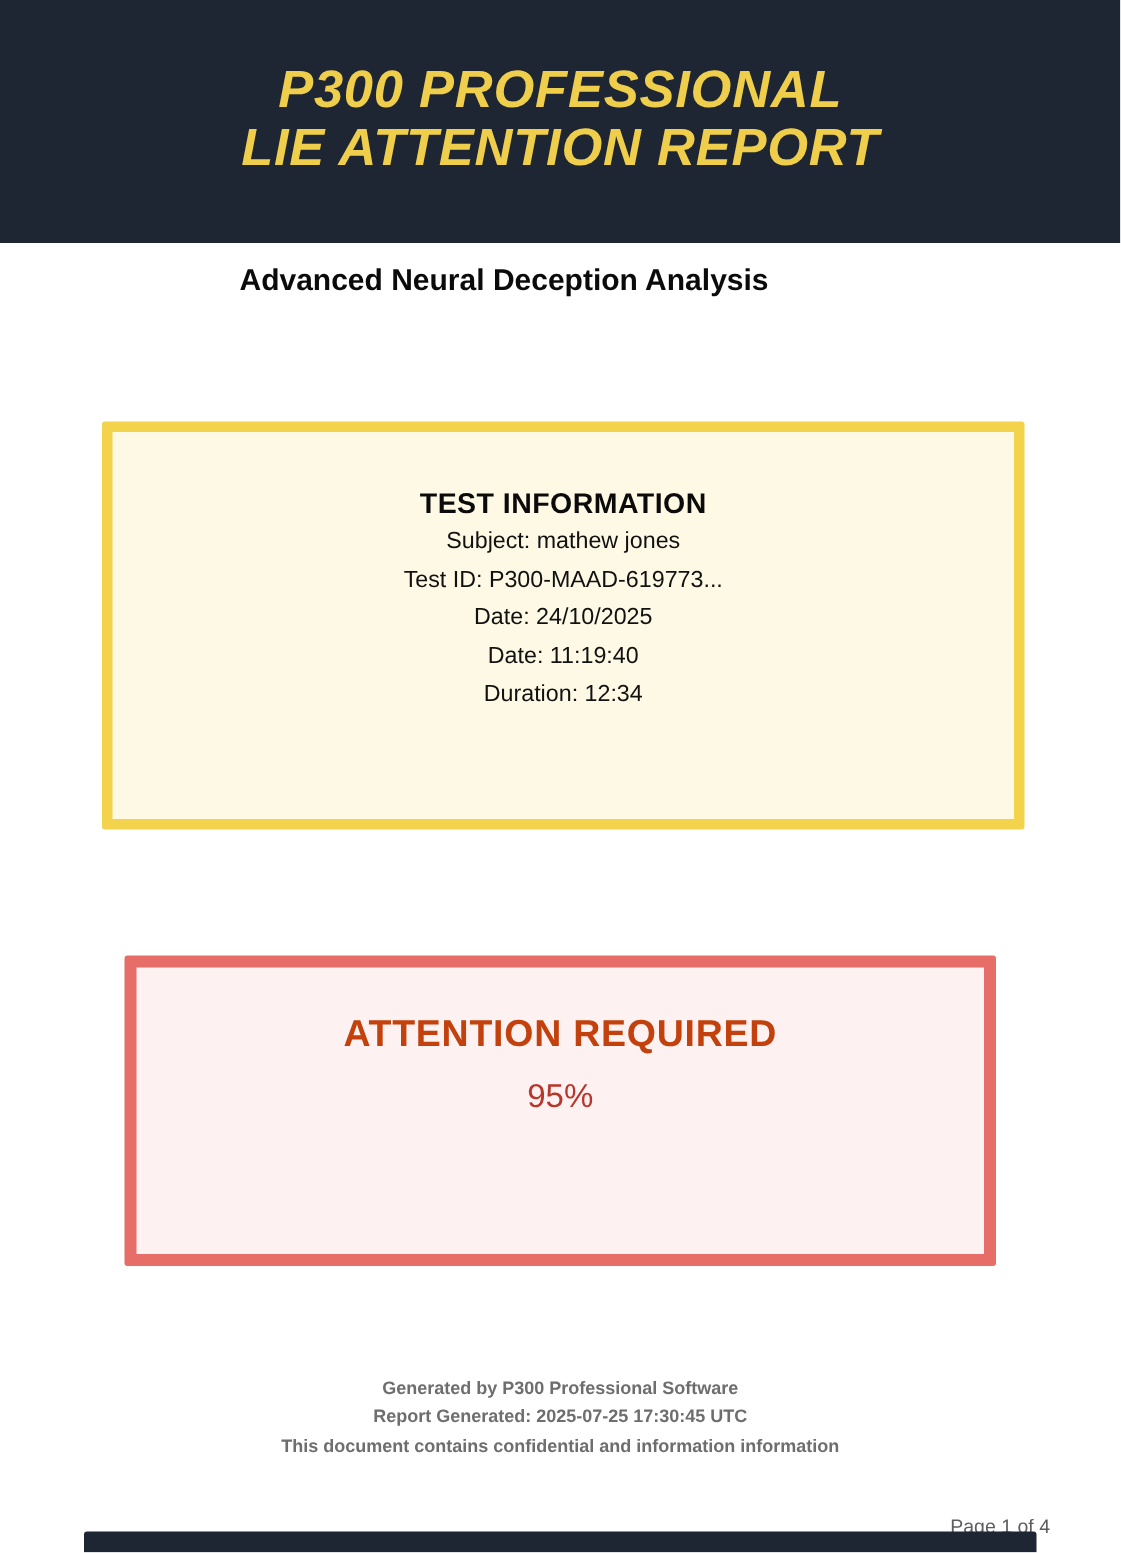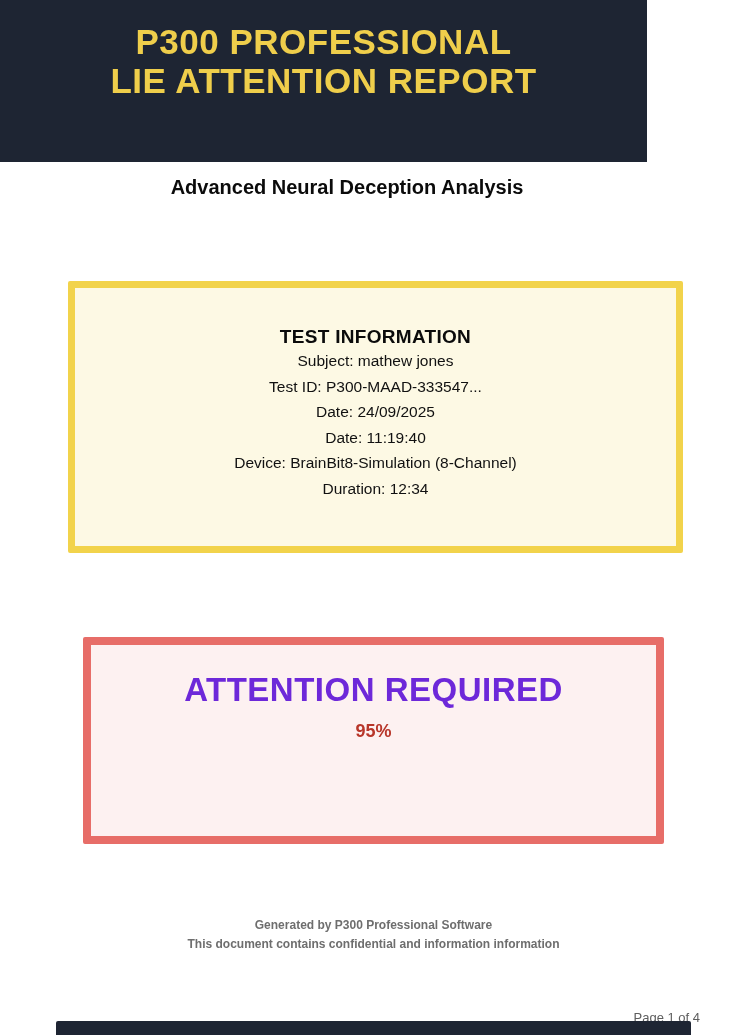--- a/index.html
+++ b/index.html
@@ -13,39 +13,40 @@
     width: 747px;
     height: 1035px;
     background: #ffffff;
     overflow: hidden;
   }
 
   
   .header {
     position: absolute;
     top: 0; left: 0;
-    width: 647px;
+    width: 747px;
     height: 162px;
     background: #1e2533;
     text-align: center;
     box-sizing: border-box;
-    padding-top: 22px;
+    padding-top: 40px;
+    font-style: italic;
   }
   .header .title-line {
     color: #efce4b;
     font-size: 35px;
     font-weight: bold;
     line-height: 39px;
     letter-spacing: 0.5px;
   }
 
   
   .subtitle {
     position: absolute;
-    top: 175px; left: 16px;
+    top: 175px; left: 5px;
     width: 662px;
     text-align: center;
     font-size: 20px;
     font-weight: bold;
     color: #0b0b0b;
     line-height: 24px;
   }
 
   
   .test-info-box {
@@ -84,37 +85,37 @@
     width: 581px;
     height: 207px;
     box-sizing: border-box;
     border: 8px solid #e76d68;
     background: #fdf1f1;
     text-align: center;
     border-radius: 2px;
   }
   .attention-heading {
     margin-top: 30px;
-    font-size: 33px;
+    font-size: 25px;
     font-weight: bold;
-    color: #6d28d9;
+    color: #c2410c;
     line-height: 29px;
     letter-spacing: 0.5px;
   }
   .deception-label {
     margin-top: 18px;
     font-size: 17.5px;
     font-weight: bold;
     color: #0b0b0b;
     line-height: 21px;
   }
   .deception-value {
     margin-top: 14px;
-    font-size: 18px;
-    font-weight: bold;
+    font-size: 22px;
+    font-weight: normal;
     color: #b8362a;
     line-height: 26px;
   }
 
   
   .footer {
     position: absolute;
     top: 916px; left: 0;
     width: 747px;
     text-align: center;
@@ -155,35 +156,35 @@
     <div class="title-line">P300 PROFESSIONAL</div>
     <div class="title-line">LIE ATTENTION REPORT</div>
   </div>
 
   <div class="subtitle">Advanced Neural Deception Analysis</div>
 
   <div class="test-info-box">
     <div class="test-info-heading">TEST INFORMATION</div>
     <div class="test-info-lines">
       <div class="test-info-line">Subject: mathew jones</div>
-      <div class="test-info-line">Test ID: P300-MAAD-333547...</div>
-      <div class="test-info-line">Date: 24/09/2025</div>
+      <div class="test-info-line">Test ID: P300-MAAD-619773...</div>
+      <div class="test-info-line">Date: 24/10/2025</div>
       <div class="test-info-line">Date: 11:19:40</div>
-      <div class="test-info-line">Device: BrainBit8-Simulation (8-Channel)</div>
       <div class="test-info-line">Duration: 12:34</div>
     </div>
   </div>
 
   <div class="attention-box">
     <div class="attention-heading">ATTENTION REQUIRED</div>
     <div class="deception-value">95%</div>
   </div>
 
   <div class="footer">
     <div class="footer-line">Generated by P300 Professional Software</div>
+    <div class="footer-line">Report Generated: 2025-07-25 17:30:45 UTC</div>
     <div class="footer-line">This document contains confidential and information information</div>
   </div>
 
   <div class="page-indicator">Page 1 of 4</div>
 
   <div class="next-page-strip"></div>
 
 </div>
 
 </body></html>

